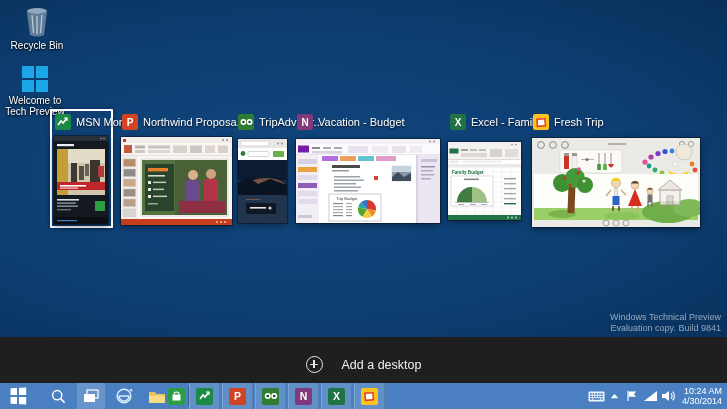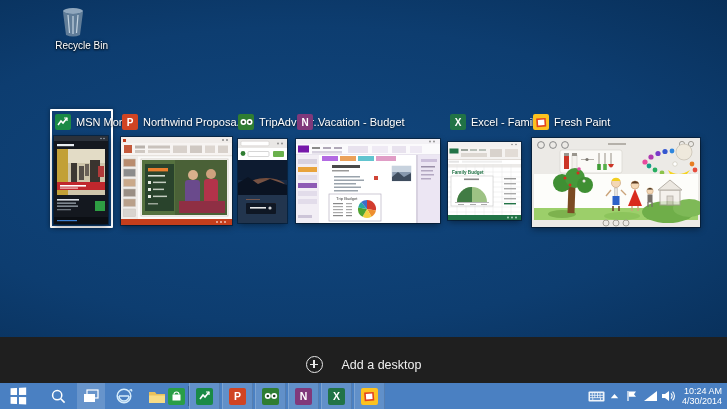--- a/index.html
+++ b/index.html
@@ -7,21 +7,21 @@
   #stage{
     position:relative;width:727px;height:409px;overflow:hidden;
     font-family:"Liberation Sans",sans-serif;-webkit-font-smoothing:antialiased;
   }
   
   #desktop{
     position:absolute;left:0;top:0;width:727px;height:337px;
     background:
       radial-gradient(ellipse 130% 110% at 42% 52%, #11477f 0%, #0d3d70 40%, #072c54 72%, #021a38 100%);
   }
-  .desk-icon{position:absolute;width:70px;text-align:right;cursor:default;margin-left:36px;}
+  .desk-icon{position:absolute;width:70px;text-align:center;cursor:default;}
   .desk-icon .glyph{display:flex;justify-content:center;align-items:flex-end;height:32px;}
   .desk-icon .lbl{margin-top:3px;font-size:10px;line-height:11px;color:#fff;
     text-shadow:0 1px 2px rgba(0,0,0,.9),0 0 3px rgba(0,0,0,.7);}
   
   .winlogo{display:grid;grid-template-columns:12px 12px;grid-template-rows:12px 12px;gap:2px;}
   .winlogo span{background:#19a7e8;}
   
   .win-group{position:absolute;}
   .win-title{position:absolute;display:flex;align-items:center;gap:5px;height:18px;}
   .win-title .t-label{font-size:11px;color:#fff;white-space:nowrap;
@@ -75,20 +75,31 @@
       <div class="glyph">
         <svg width="26" height="30" viewBox="0 0 26 30">
           <ellipse cx="13" cy="4" rx="10" ry="3" fill="#9fb4c6" opacity=".9"></ellipse>
           <path d="M3,5 L6,28 Q13,31 20,28 L23,5 Q13,9 3,5 Z" fill="#7e94a8" opacity=".75"></path>
           <path d="M8,8 L9.5,26 M13,9 L13,27 M18,8 L16.5,26" stroke="#dce8f2" stroke-width="1.2" fill="none" opacity=".8"></path>
         </svg>
       </div>
       <div class="lbl">Recycle Bin</div>
     </div>
 
+    <div class="desk-icon" style="left:0px;top:60px;">
+      <div class="glyph">
+        <div class="winlogo">
+            <span></span>
+            <span></span>
+            <span></span>
+            <span></span>
+          </div>
+      </div>
+      <div class="lbl" style="width:70px;">Welcome to Tech Preview</div>
+    </div>
 
     <div id="selection-border"></div>
 
     <div class="win-group">
       <div class="win-title" style="left:55px;top:113px;">
         <span class="app-ico" style="background:#1a8a46;">
           <svg width="12" height="12" viewBox="0 0 12 12">
               <path d="M1,9 L4,5 L6,7 L10,2" stroke="#fff" stroke-width="1.6" fill="none"></path>
               <path d="M7,2 L10,2 L10,5" stroke="#fff" stroke-width="1.2" fill="none"></path>
             </svg>
@@ -381,21 +392,21 @@
       </div>
     </div>
 
     <div class="win-group">
       <div class="win-title" style="left:533px;top:113px;">
         <span class="app-ico" style="background:#fdc21f;">
           <svg width="11" height="11" viewBox="0 0 11 11">
               <rect x="1.2" y="2" width="8" height="7" fill="#fff" stroke="#e2421f" stroke-width="1.6" transform="rotate(-4 5.5 5.5)"></rect>
             </svg>
         </span>
-        <span class="t-label">Fresh Paint</span>
+        <span class="t-label">Fresh Trip</span>
       </div>
       <div class="thumb" style="left:532px;top:138px;width:168px;height:89px;">
         <svg width="168" height="89" viewBox="0 0 168 89">
           <rect x="0" y="0" width="168" height="89" fill="#eceae6"></rect>
           <g>
             <circle cx="9" cy="7" r="3.4" fill="none" stroke="#8a8a8a" stroke-width="1"></circle>
             <circle cx="21" cy="7" r="3.4" fill="none" stroke="#8a8a8a" stroke-width="1"></circle>
             <circle cx="33" cy="7" r="3.4" fill="none" stroke="#8a8a8a" stroke-width="1"></circle>
             <rect x="76" y="5" width="18" height="2" fill="#b5b1aa"></rect>
             <circle cx="150" cy="6" r="2.6" fill="none" stroke="#9a968e" stroke-width=".9"></circle>
@@ -476,20 +487,24 @@
           </g>
           <g>
             <circle cx="74" cy="85" r="3" fill="none" stroke="#9a978f" stroke-width=".9"></circle>
             <circle cx="84" cy="85" r="3" fill="none" stroke="#9a978f" stroke-width=".9"></circle>
             <circle cx="94" cy="85" r="3" fill="none" stroke="#9a978f" stroke-width=".9"></circle>
           </g>
         </svg>
       </div>
     </div>
 
+    <div id="watermark">
+      <div>Windows Technical Preview</div>
+      <div>Evaluation copy. Build 9841</div>
+    </div>
   </div>
 
   <div id="add-bar">
     <span class="plus"></span>
     <span class="lbl">Add a desktop</span>
   </div>
 
   <div id="taskbar">
 
     <div class="tb-btn" style="left:4px;">

